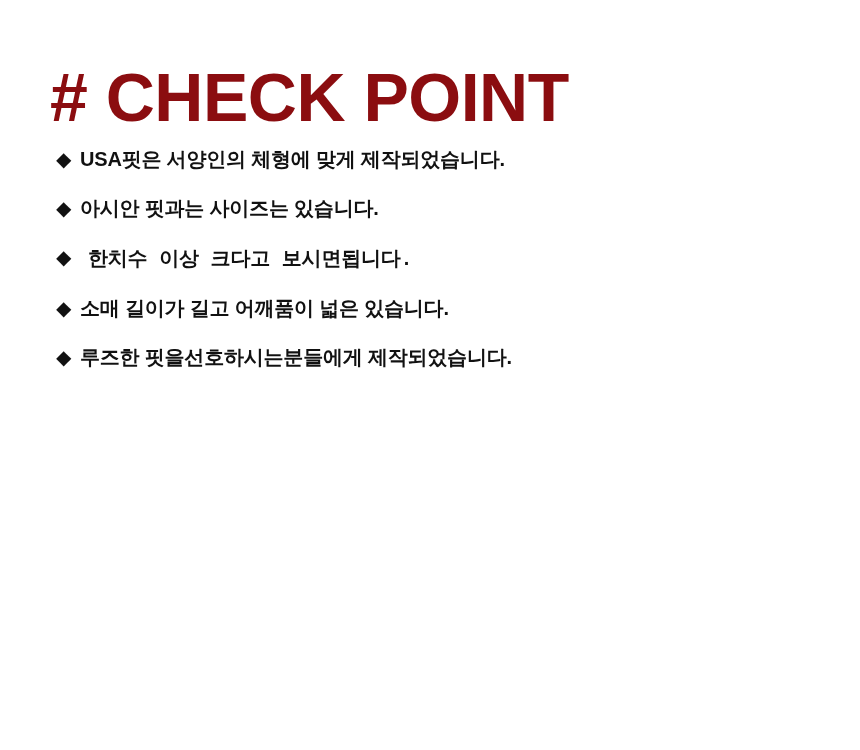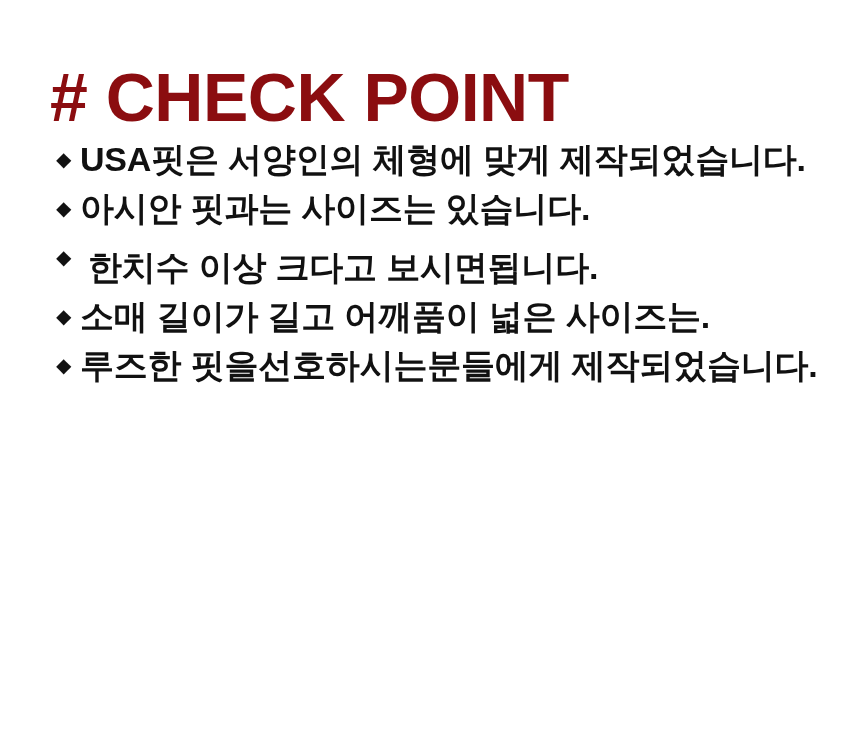--- a/index.html
+++ b/index.html
@@ -64,32 +64,33 @@
     width: 24px;
     font-size: 20px;
     line-height: 31px;
     color: #111111;
     text-align: left;
     user-select: none;
   }
 
   .check-text {
     flex: 1 1 auto;
-    font-size: 34px;
+    font-size: 20px;
     line-height: 31px;
     font-weight: 700;
     color: #111111;
     letter-spacing: -0.2px;
     white-space: nowrap;
   }
 
   .check-text .line2 {
     display: block;
-    margin-top: 10px;
+    margin-top: 2px;
     padding-left: 8px;
+    font-family: Liberation Mono, monospace;
   }
 </style>
 </head>
 <body>
 
 <div class="page">
 
   <h1 class="heading"># CHECK POINT</h1>
 
   <ul class="checklist">
@@ -111,21 +112,21 @@
     <li class="check-item">
       <span class="bullet-icon">◆</span>
       <span class="check-text">
         <span class="line2">한치수 이상 크다고 보시면됩니다.</span>
       </span>
     </li>
 
     <li class="check-item">
       <span class="bullet-icon">◆</span>
       <span class="check-text">
-        <span>소매 길이가 길고 어깨품이 넓은 사이즈는.</span>
+        <span>소매 길이가 길고 어깨품이 넓은 있습니다.</span>
       </span>
     </li>
 
     <li class="check-item">
       <span class="bullet-icon">◆</span>
       <span class="check-text">
         <span>루즈한 핏을선호하시는분들에게 제작되었습니다.</span>
       </span>
     </li>
 

